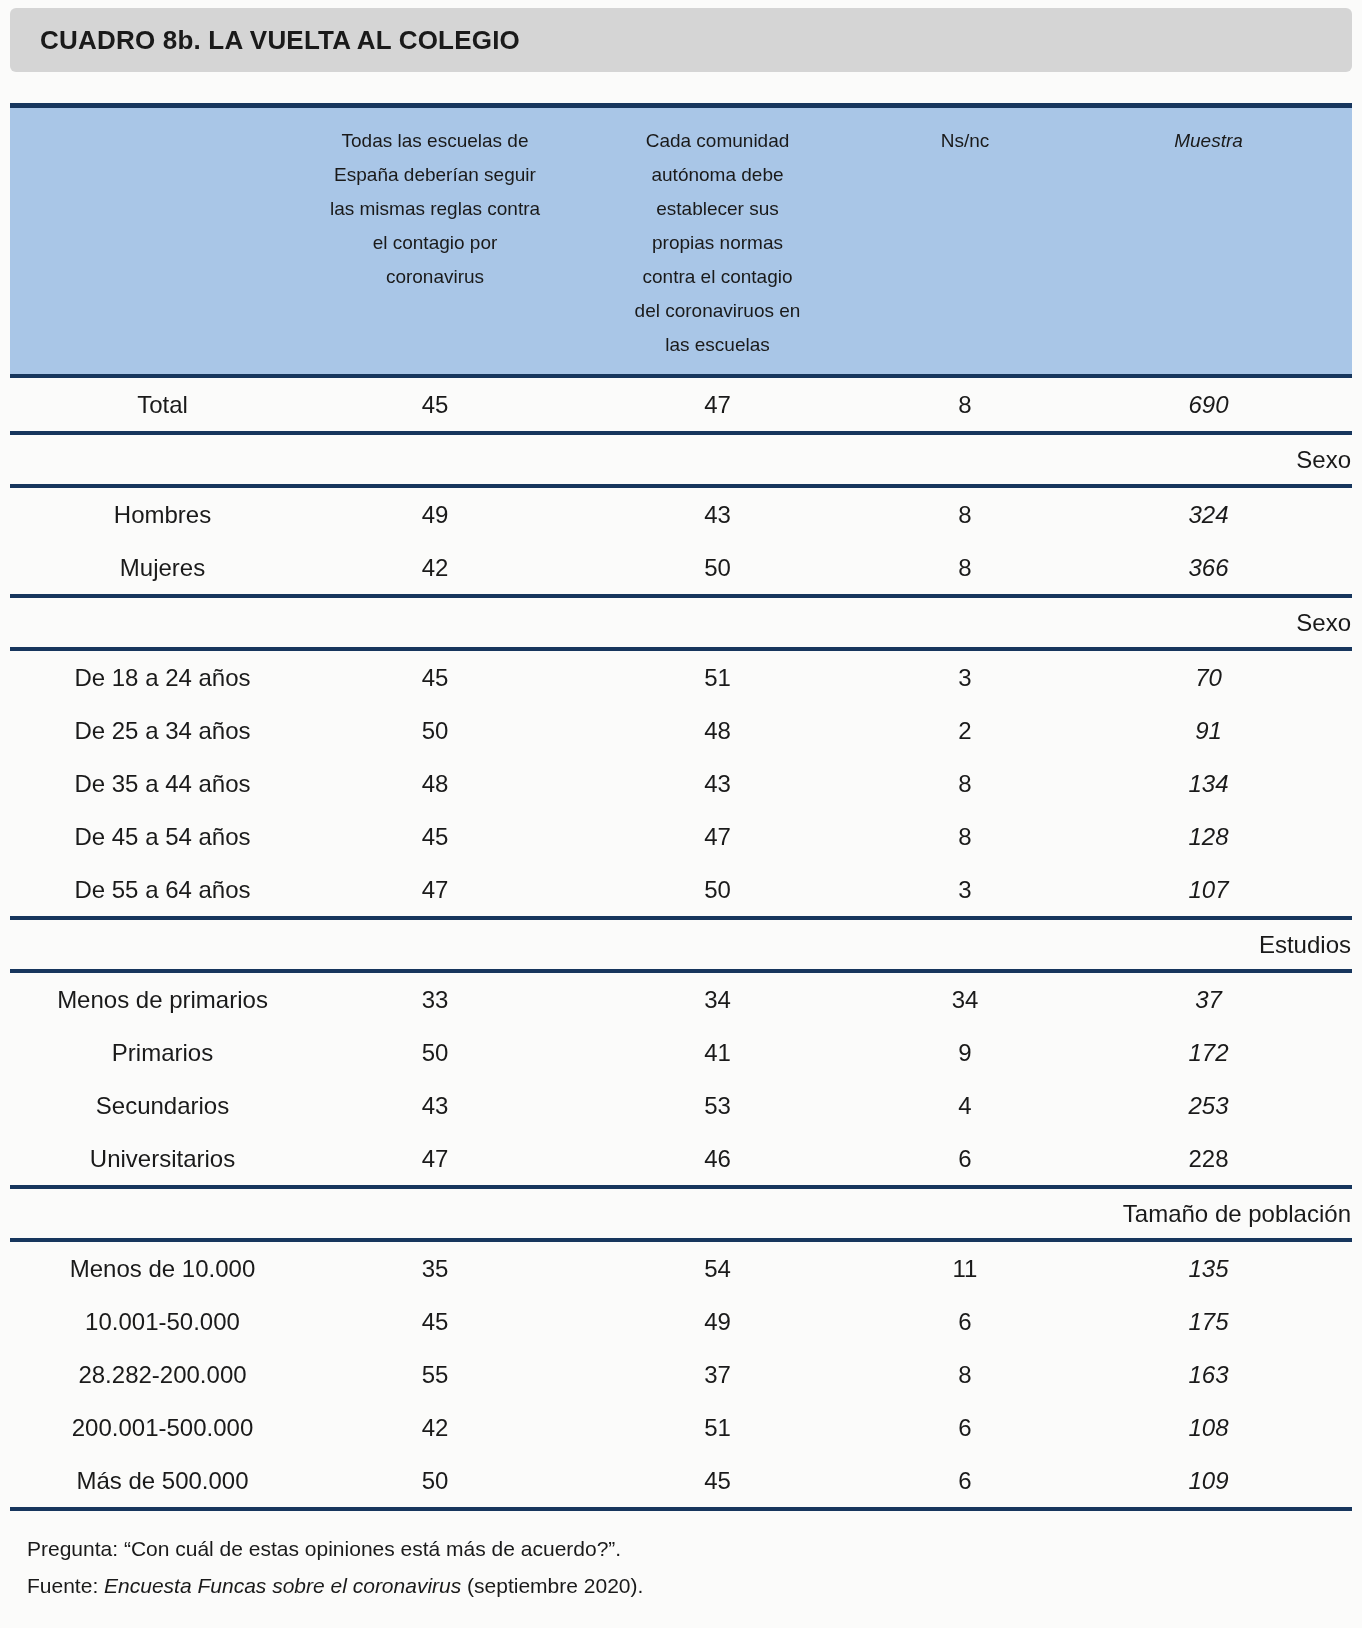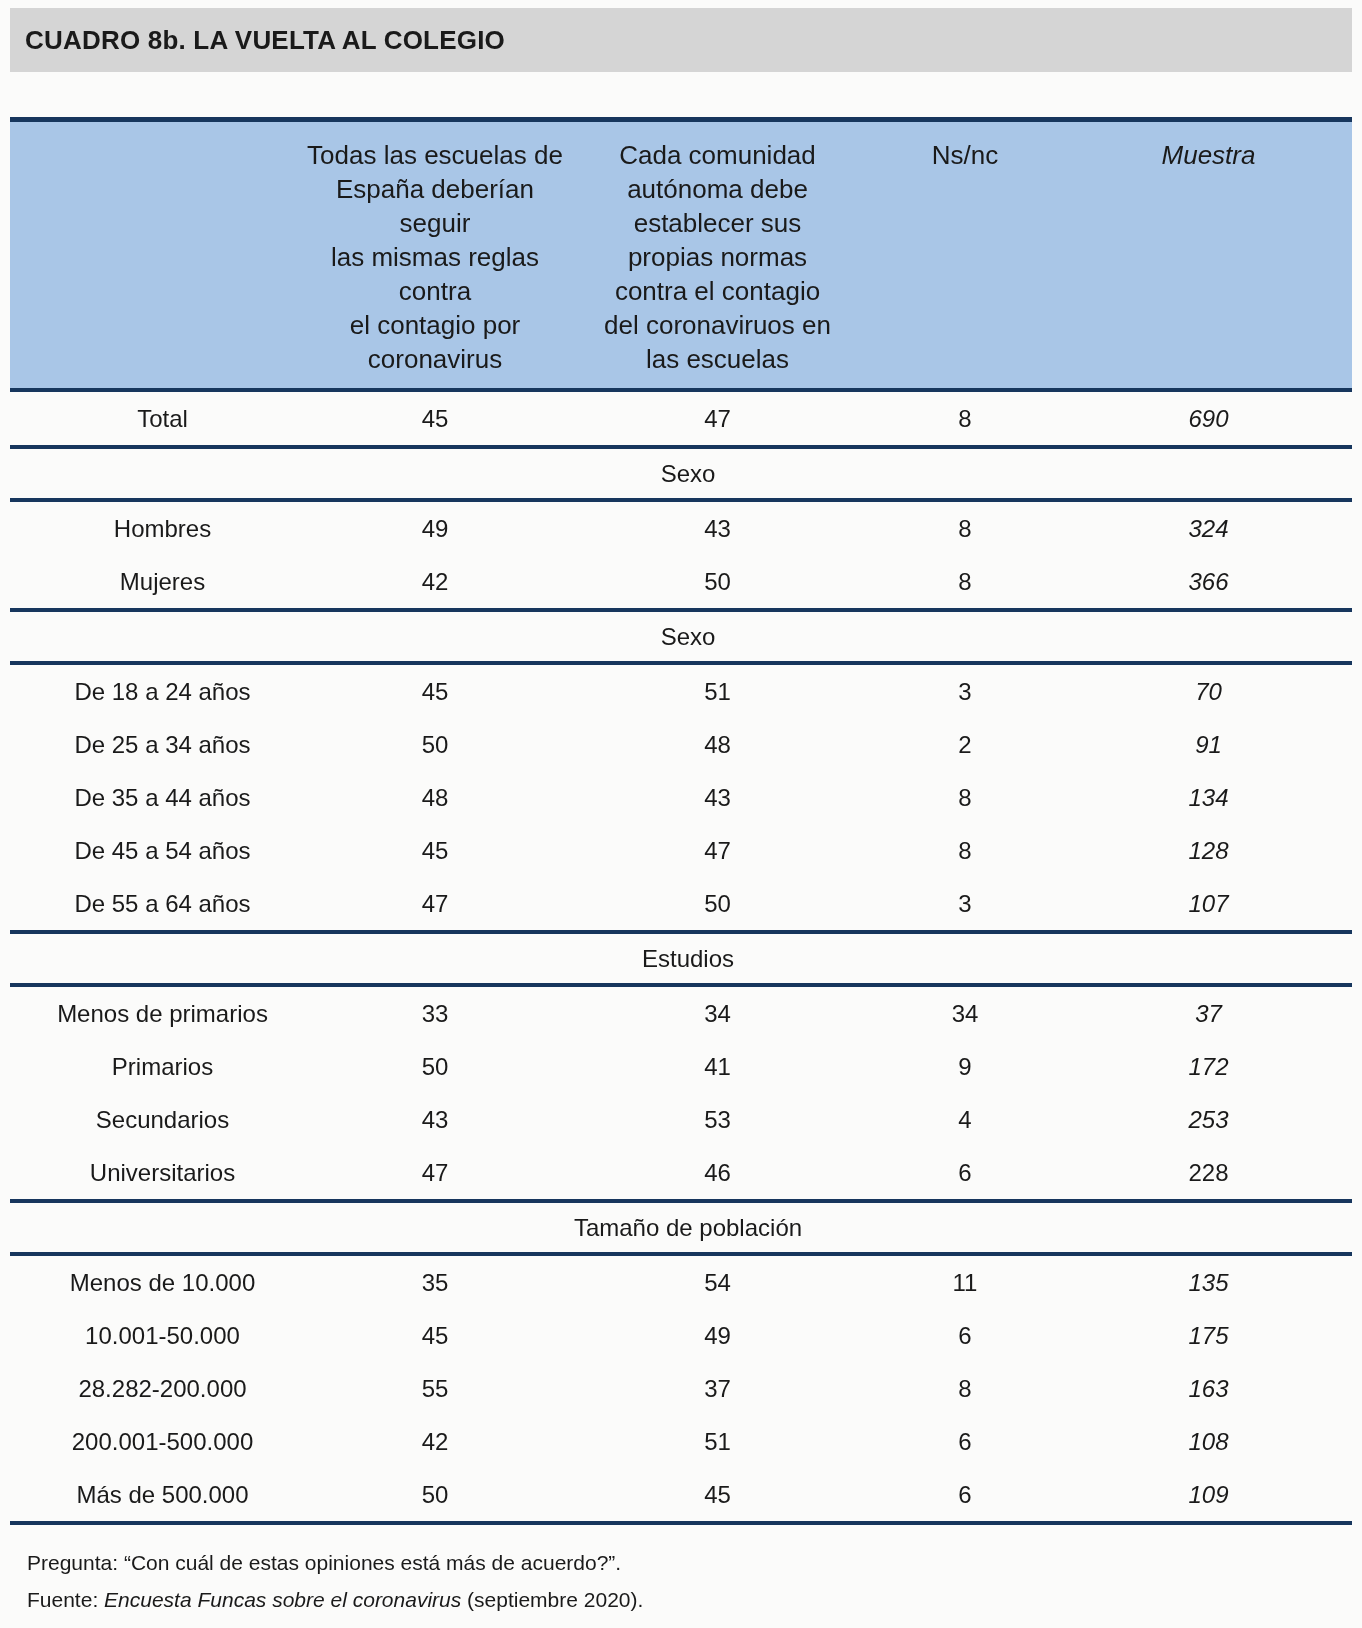--- a/index.html
+++ b/index.html
@@ -12,61 +12,62 @@
     font-family: "Liberation Sans", sans-serif;
     color: #1a1a1a;
   }
   .page { padding: 8px 10px 0 10px; }
 
   .title-bar {
     background: var(--gray-bar, #d5d5d5);
     height: 64px;
     display: flex;
     align-items: center;
-    padding: 0 15px;
-    margin-bottom: 45px;
+    padding: 0 30px;
+    margin-bottom: 31px;
+    border-radius: 6px;
   }
   .title-bar .title-text {
     font-weight: bold;
     font-size: 26px;
     letter-spacing: 0.2px;
   }
 
   table.data-table {
     width: 1342px;
     table-layout: fixed;
     border-collapse: collapse;
     border-top: 5px solid var(--navy, #17365d);
     border-bottom: 4px solid var(--navy, #17365d);
   }
   thead th {
     background: var(--header-blue, #a9c6e7);
     border-bottom: 4px solid var(--navy, #17365d);
     font-weight: normal;
-    font-size: 26px;
+    font-size: 19px;
     line-height: 34px;
     vertical-align: top;
     padding: 16px 4px 12px 4px;
     text-align: center;
   }
   thead th .hwrap { white-space: pre-line; margin: 0 auto; }
   thead th.muestra { font-style: italic; }
 
   tbody td { font-size: 24px; vertical-align: middle; }
   tr.data-row td { height: 53px; padding: 0; }
   tr.data-row td.label { text-align: center; padding-left: 15px; }
   tr.data-row td.num { text-align: center; }
   tr.data-row td.muestra { font-style: italic; }
   tr.data-row td.muestra.upright { font-style: normal; }
 
   tr.section-row td {
     height: 47px;
     border-top: 4px solid var(--navy, #17365d);
     border-bottom: 4px solid var(--navy, #17365d);
-    text-align: center;
+    text-align: right;
     padding-left: 15px;
   }
 
   .footnotes { margin-top: 26px; padding-left: 5px; font-size: 21px; }
   .footnotes p { margin: 0 0 13px 12px; }
   .footnotes .it { font-style: italic; }
 </style>
 </head>
 <body>
 

